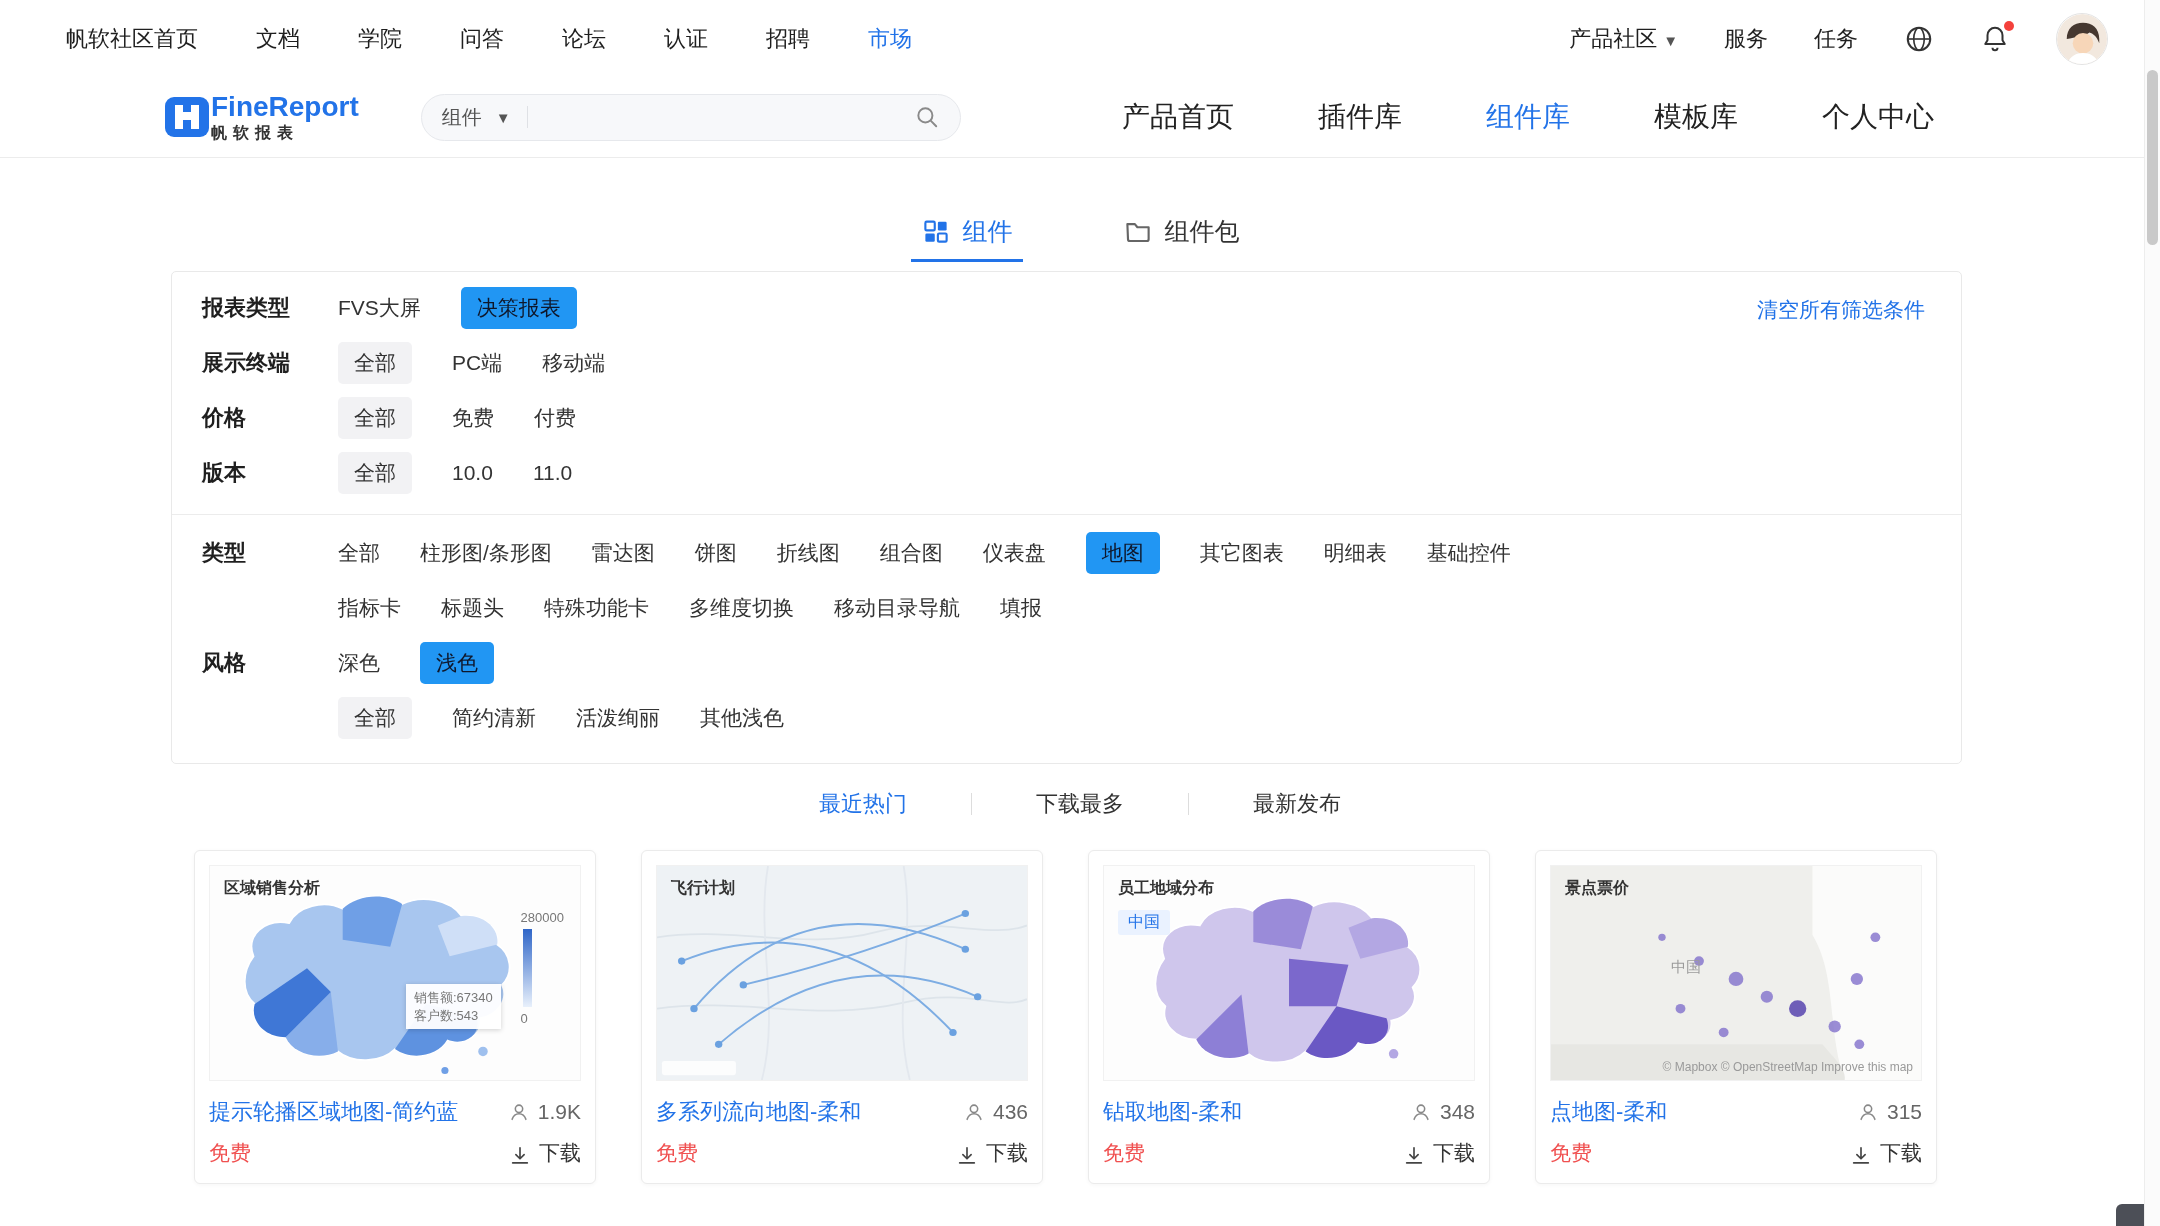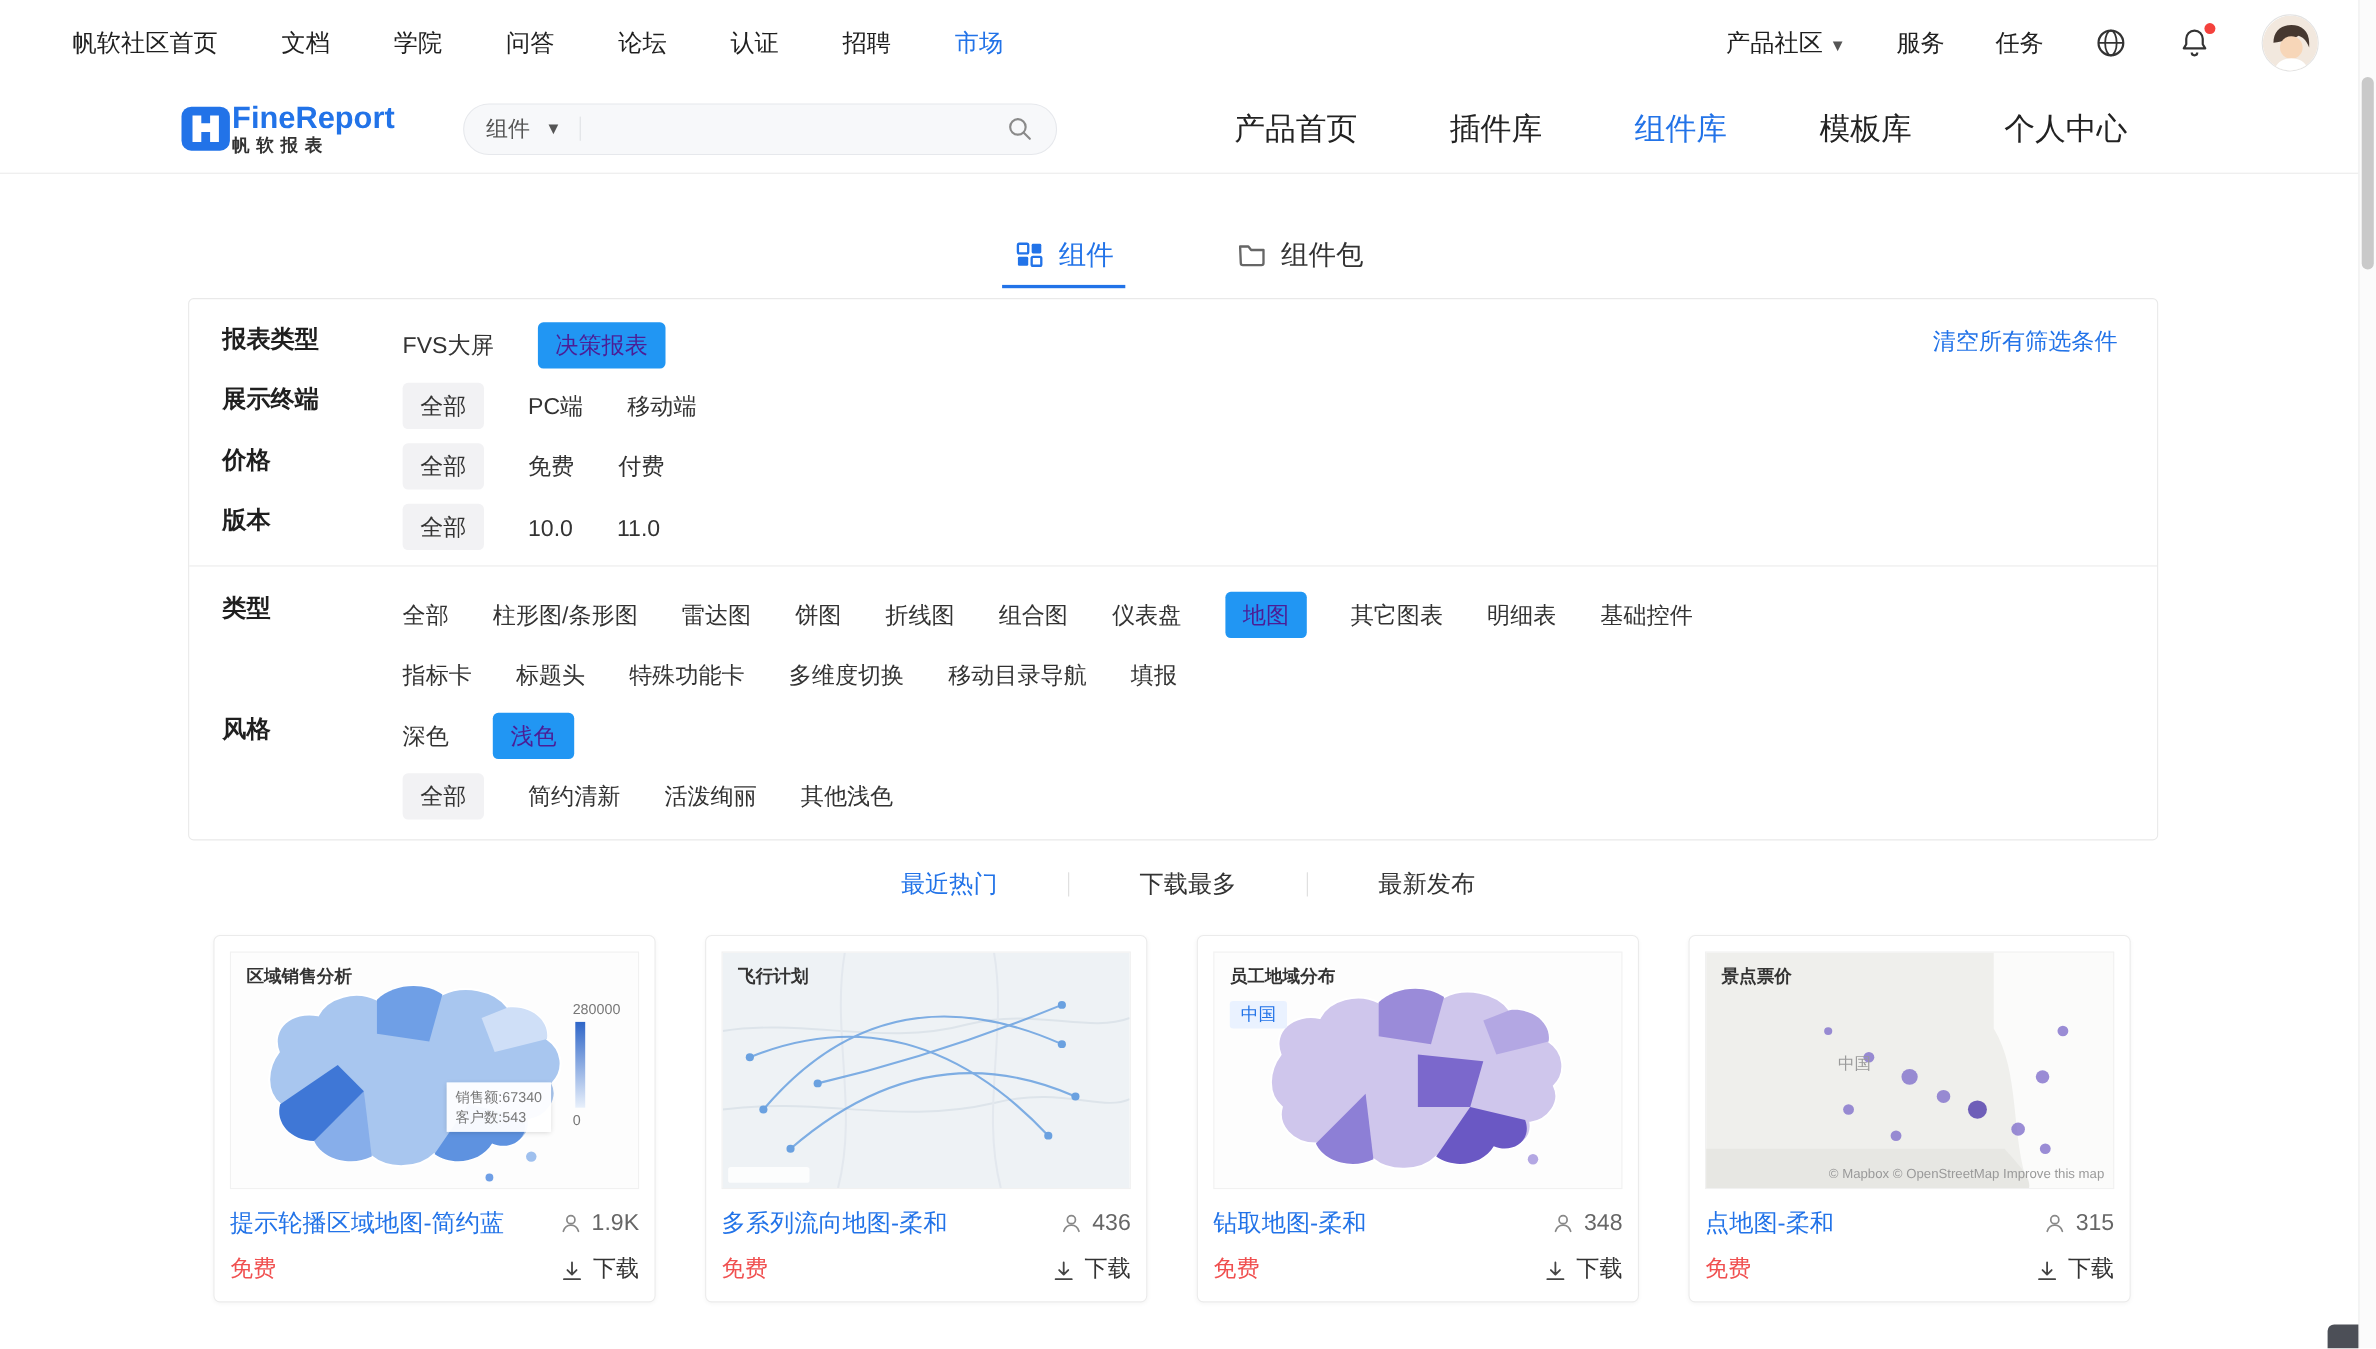--- a/index.html
+++ b/index.html
@@ -47,24 +47,24 @@
 
   
   .filter-panel { width:1791px; margin:17px 0 0 171px; border:1px solid #e9e9e9; border-radius:5px;
     position:relative; padding:8px 0 18px 0; background:#fff; }
   .clear-link { position:absolute; top:24px; right:36px; font-size:21px; color:#2273e8; cursor:pointer; }
   .f-row { display:flex; min-height:55px; align-items:center; }
   .f-row.multi { align-items:flex-start; }
   .f-row.multi .f-label { line-height:55px; }
   .f-label { flex:0 0 136px; margin-left:30px; font-size:22px; font-weight:600; color:#1f1f1f; }
   .f-lines { display:flex; flex-direction:column; }
-  .f-line { display:flex; align-items:flex-end; gap:40px; min-height:55px;margin-left:28px; }
+  .f-line { display:flex; align-items:center; gap:40px; min-height:55px; }
   .f-opt { font-size:21px; color:#333; cursor:pointer; padding:7px 0; border-radius:5px; white-space:nowrap; }
   .f-opt.pill-gray { background:#f2f2f4; padding:7px 16px; }
-  .f-opt.pill-blue { background:#2196f3; color:#4c1d95; padding:7px 16px; }
+  .f-opt.pill-blue { background:#2196f3; color:#0f172a; padding:7px 16px; }
   .f-divider { border-top:1px solid #ececec; margin:14px 0 10px 0; }
 
   
   .sortbar { display:flex; justify-content:center; align-items:center; margin-top:20px; height:40px; font-size:22px; color:#333; }
   .sort-item { cursor:pointer; display:inline-flex; align-items:center; }
   .sort-item.active { color:#2273e8; }
   .sort-item + .sort-item::before { content:''; width:1px; height:22px; background:#ddd; margin:0 64px; }
 
   
   .cards { display:grid; grid-template-columns:repeat(4,402px); gap:45px; margin:26px 0 0 194px; }

